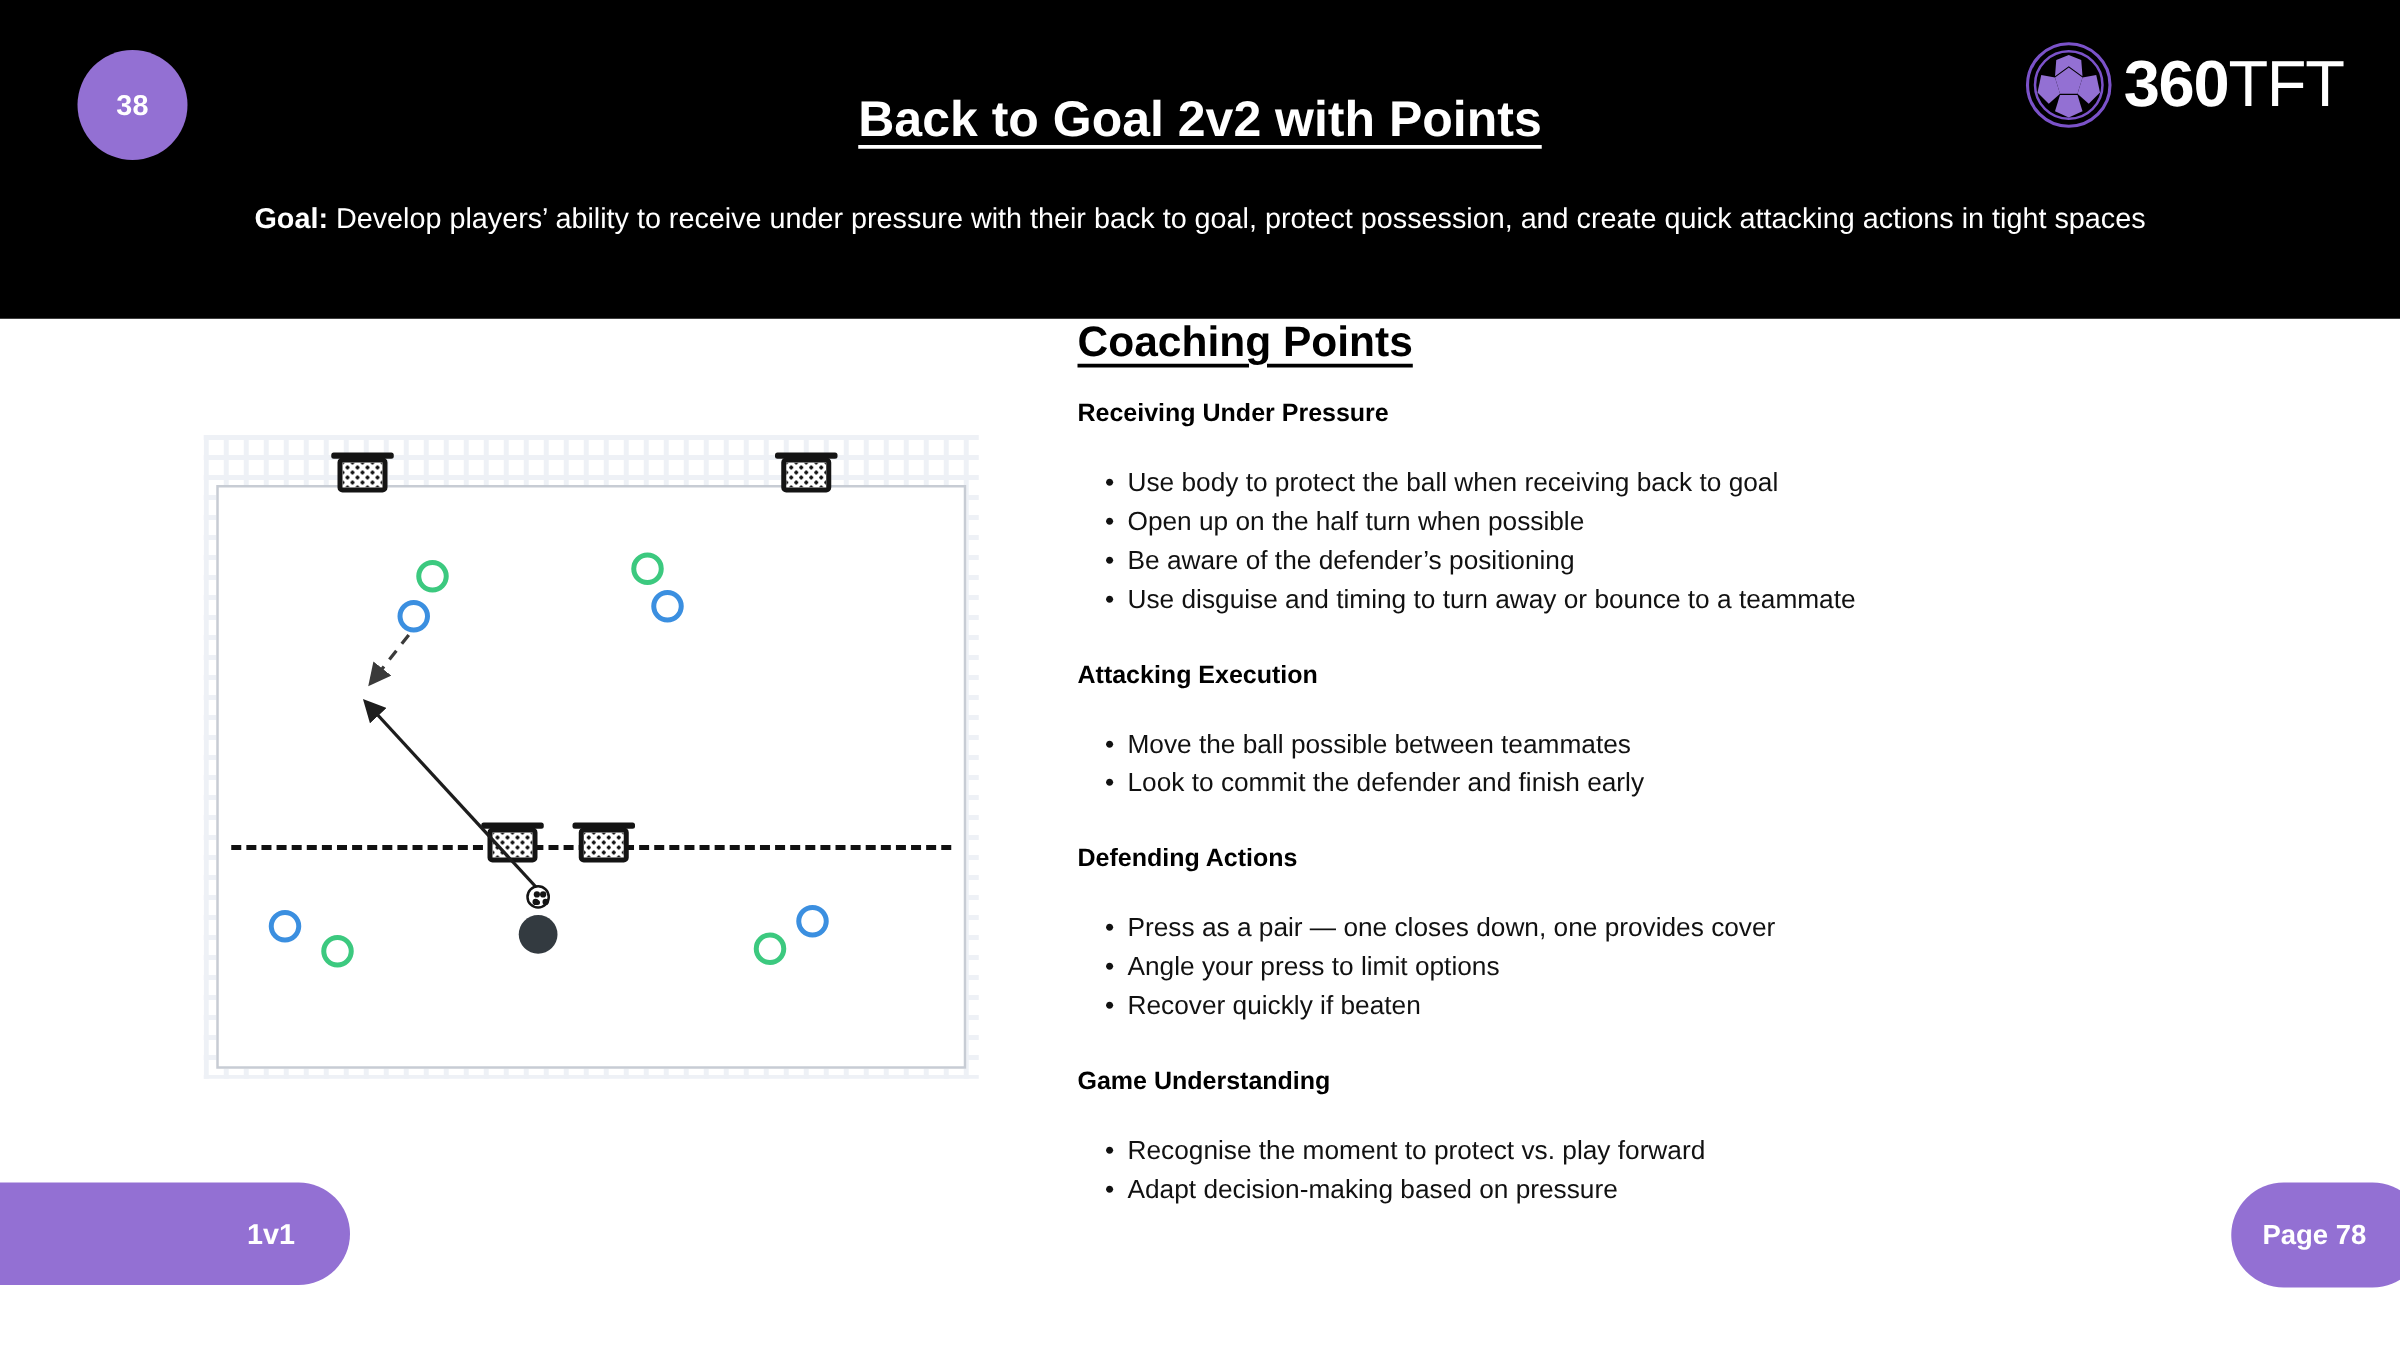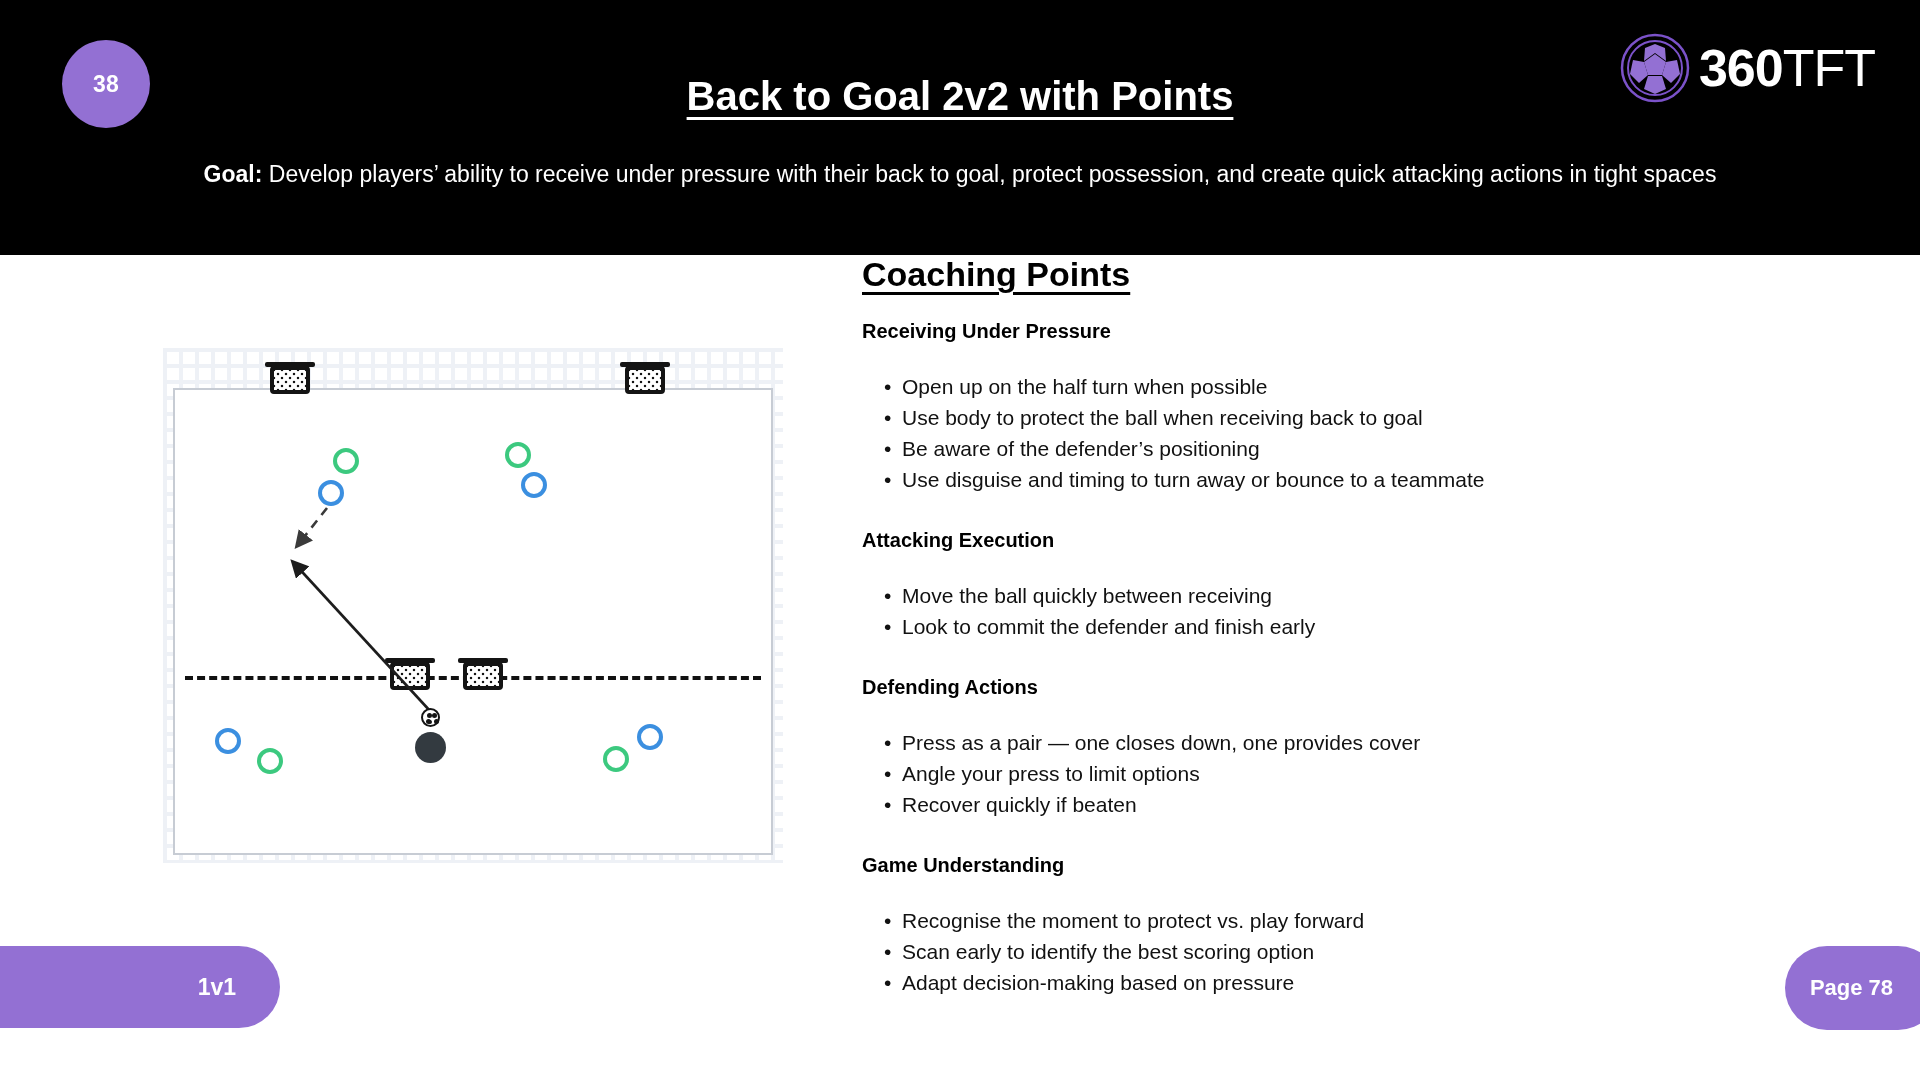--- a/index.html
+++ b/index.html
@@ -220,49 +220,48 @@
       <div class="mini-ball" style="left:246px; top:318px;"></div>
     </div>
   </div>
 
   <div class="cp">
     <div class="cp-title">Coaching Points</div>
 
     <div class="cp-section">
       <div class="cp-heading">Receiving Under Pressure</div>
       <ul class="cp-list">
+        <li>Use body to protect the ball when receiving back to goal</li>
         <li>Open up on the half turn when possible</li>
-        <li>Use body to protect the ball when receiving back to goal</li>
         <li>Be aware of the defender’s positioning</li>
         <li>Use disguise and timing to turn away or bounce to a teammate</li>
       </ul>
     </div>
 
     <div class="cp-section">
       <div class="cp-heading">Attacking Execution</div>
       <ul class="cp-list">
-        <li>Move the ball quickly between receiving</li>
+        <li>Move the ball possible between teammates</li>
         <li>Look to commit the defender and finish early</li>
       </ul>
     </div>
 
     <div class="cp-section">
       <div class="cp-heading">Defending Actions</div>
       <ul class="cp-list">
         <li>Press as a pair — one closes down, one provides cover</li>
         <li>Angle your press to limit options</li>
         <li>Recover quickly if beaten</li>
       </ul>
     </div>
 
     <div class="cp-section">
       <div class="cp-heading">Game Understanding</div>
       <ul class="cp-list">
         <li>Recognise the moment to protect vs. play forward</li>
-        <li>Scan early to identify the best scoring option</li>
         <li>Adapt decision-making based on pressure</li>
       </ul>
     </div>
   </div>
 
   <div class="pill-left">
     <span>1v1</span>
   </div>
   <div class="pill-right">
     <span>Page 78</span>

